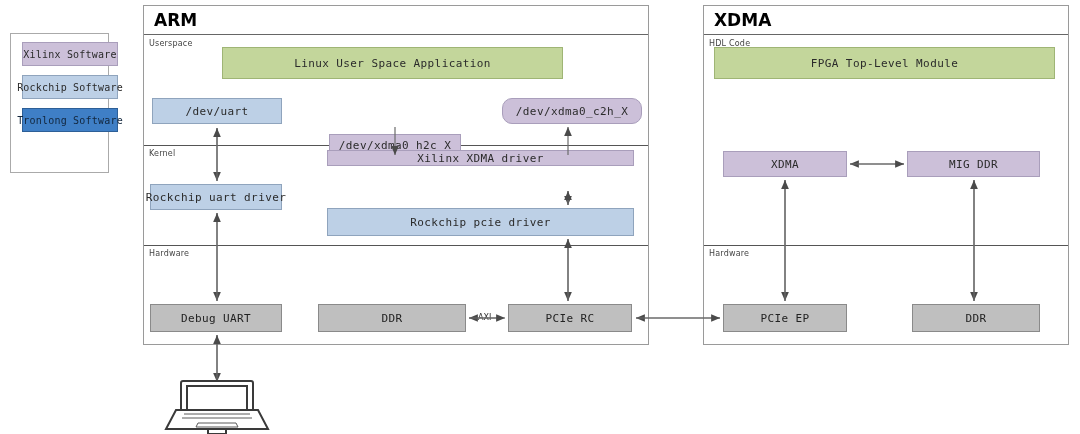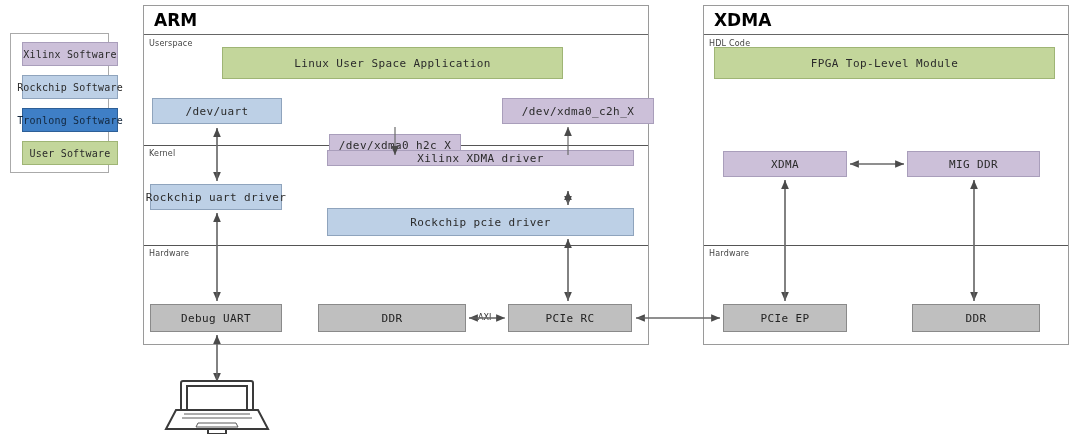--- a/index.html
+++ b/index.html
@@ -34,38 +34,37 @@
   .wire{stroke:#6b6b6b;stroke-width:1.2;fill:none;}
   .axi-label{position:absolute;font-family:"DejaVu Sans",sans-serif;font-size:8px;color:#333;}
 </style>
 </head>
 <body>
 
 <div class="legend">
   <div class="nbox c-purple" style="left:11px;top:8px;width:96px;height:24px;">Xilinx Software</div>
   <div class="nbox c-blue" style="left:11px;top:41px;width:96px;height:24px;">Rockchip Software</div>
   <div class="nbox c-tronlong" style="left:11px;top:74px;width:96px;height:24px;">Tronlong Software</div>
-  <div class="nbox c-green" style="left:11px;top:107px;width:96px;height:24px;">User Software</div>
 </div>
 
 <div class="panel" style="left:143px;top:5px;width:506px;height:340px;">
   <div class="panel-title">ARM</div>
   <div class="panel-title-rule" style="top:28px;width:504px;"></div>
 
   <div class="layer-label" style="left:5px;top:33px;">Userspace</div>
   <div class="layer-rule" style="left:0;top:139px;width:504px;"></div>
   <div class="layer-label" style="left:5px;top:143px;">Kernel</div>
   <div class="layer-rule" style="left:0;top:239px;width:504px;"></div>
   <div class="layer-label" style="left:5px;top:243px;">Hardware</div>
 </div>
 
 <div class="nbox c-green" style="left:222px;top:47px;width:341px;height:32px;text-align:center;">Linux User Space Application</div>
 <div class="nbox c-blue" style="left:152px;top:98px;width:130px;height:26px;">/dev/uart</div>
 <div class="nbox c-purple" style="left:329px;top:98px;width:132px;height:22px;margin-top:36px;">/dev/xdma0_h2c_X</div>
-<div class="nbox c-purple" style="left:502px;top:98px;width:152px;height:26px;">/dev/xdma0_c2h_X</div>
+<div class="nbox c-purple" style="left:502px;top:98px;width:140px;height:26px;border-radius:10px;">/dev/xdma0_c2h_X</div>
 
 <div class="nbox c-blue" style="left:150px;top:184px;width:132px;height:26px;">Rockchip uart driver</div>
 <div class="nbox c-purple" style="left:327px;top:150px;width:307px;height:16px;">Xilinx XDMA driver</div>
 <div class="nbox c-blue" style="left:327px;top:208px;width:307px;height:28px;">Rockchip pcie driver</div>
 
 <div class="nbox c-gray" style="left:150px;top:304px;width:132px;height:28px;">Debug UART</div>
 <div class="nbox c-gray" style="left:318px;top:304px;width:148px;height:28px;">DDR</div>
 <div class="nbox c-gray" style="left:508px;top:304px;width:124px;height:28px;">PCIe RC</div>
 <div class="axi-label" style="left:478px;top:313px;">AXI</div>
 

